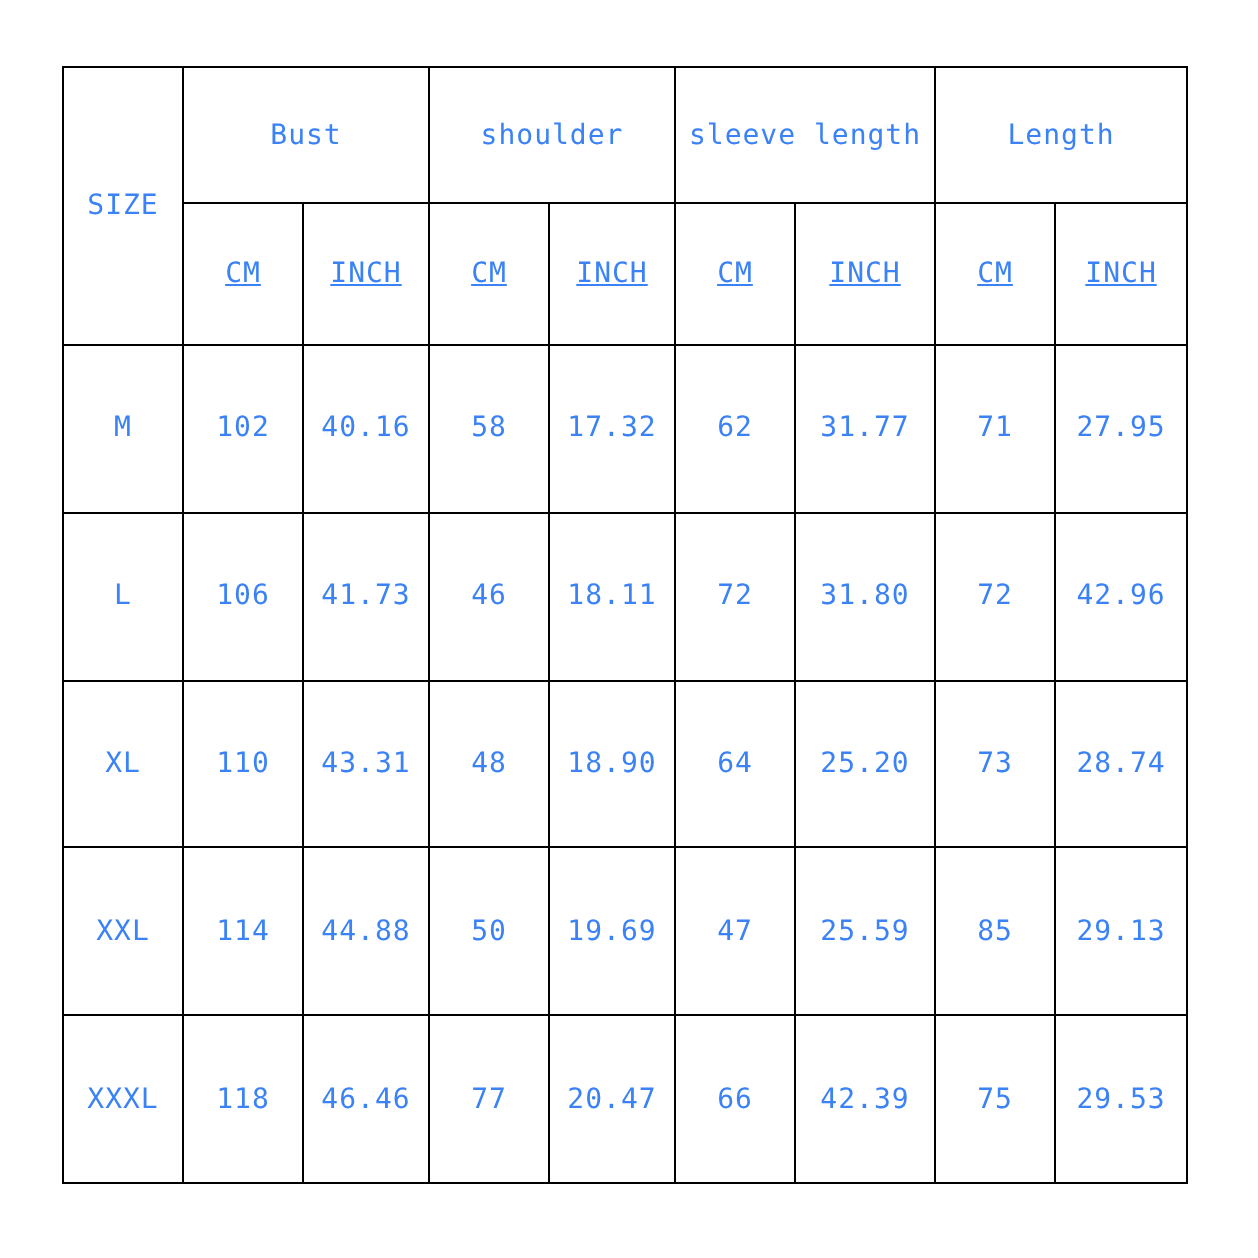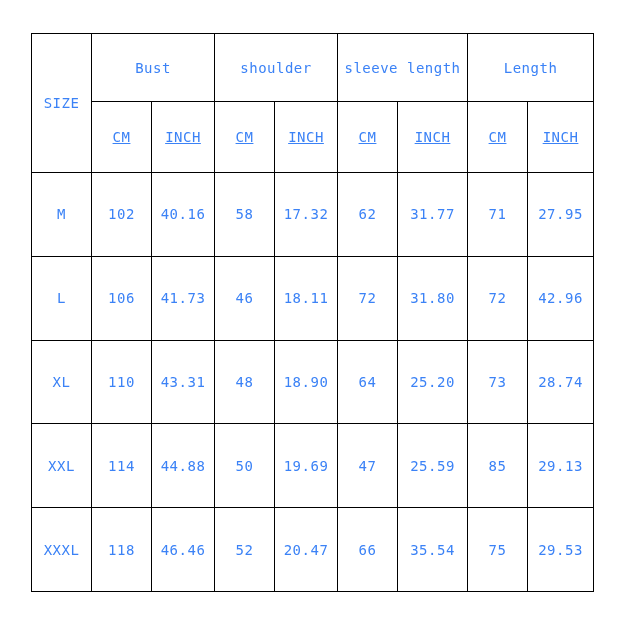--- a/index.html
+++ b/index.html
@@ -152,23 +152,23 @@
         <td>19.69</td>
         <td>47</td>
         <td>25.59</td>
         <td>85</td>
         <td>29.13</td>
       </tr>
       <tr>
         <td class="size-cell">XXXL</td>
         <td>118</td>
         <td>46.46</td>
-        <td>52</td>
+        <td>77</td>
         <td>20.47</td>
         <td>66</td>
-        <td>35.54</td>
+        <td>42.39</td>
         <td>75</td>
         <td>29.53</td>
       </tr>
     </tbody>
   </table>
 
 </div>
 
 </body></html>

